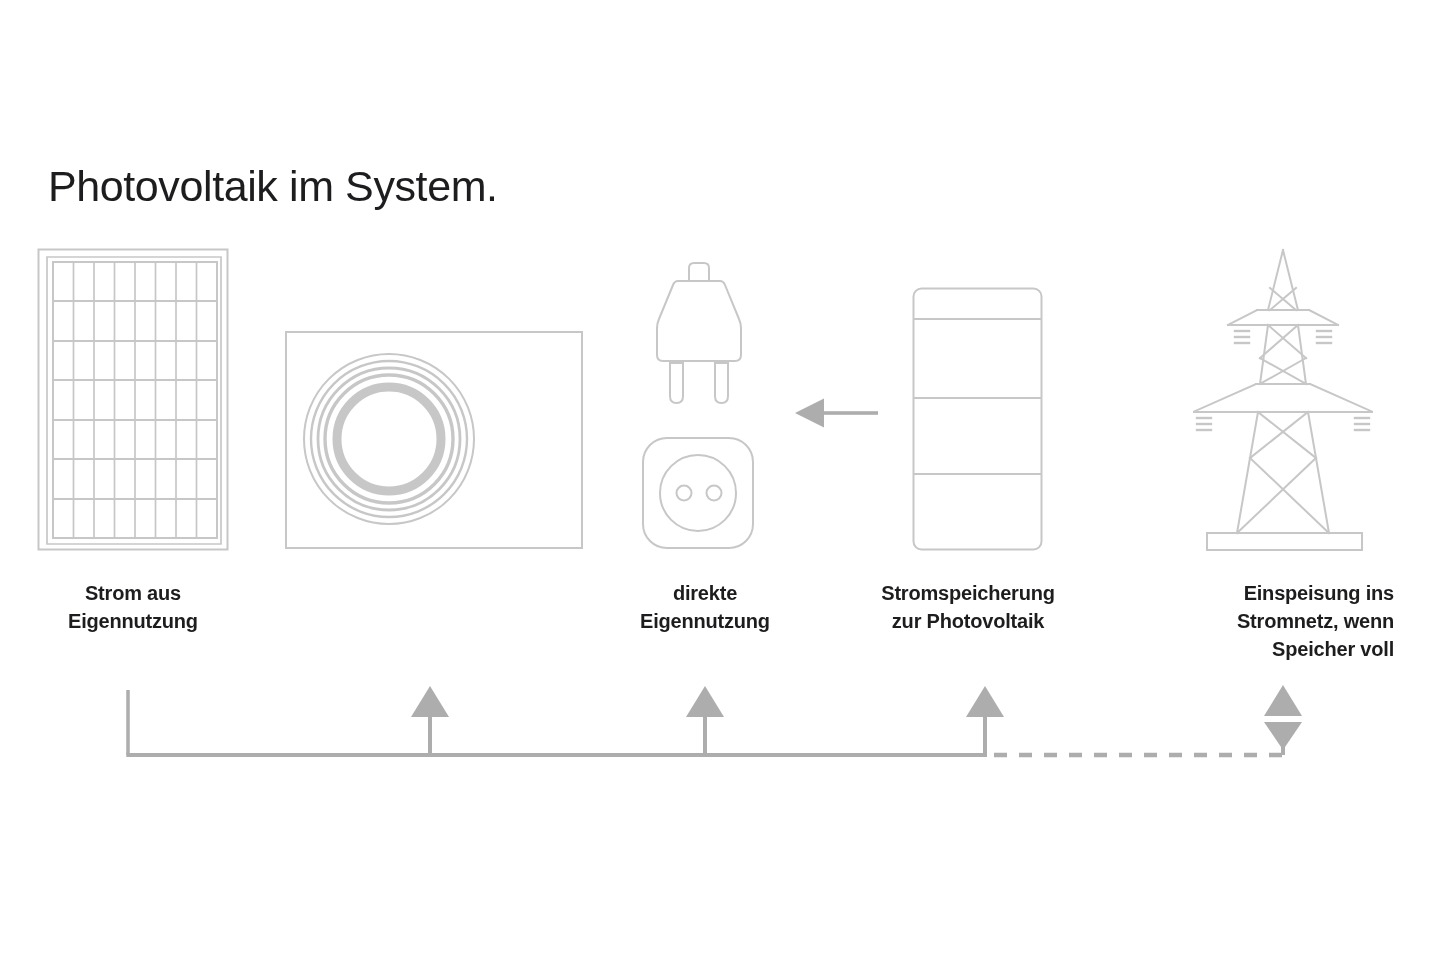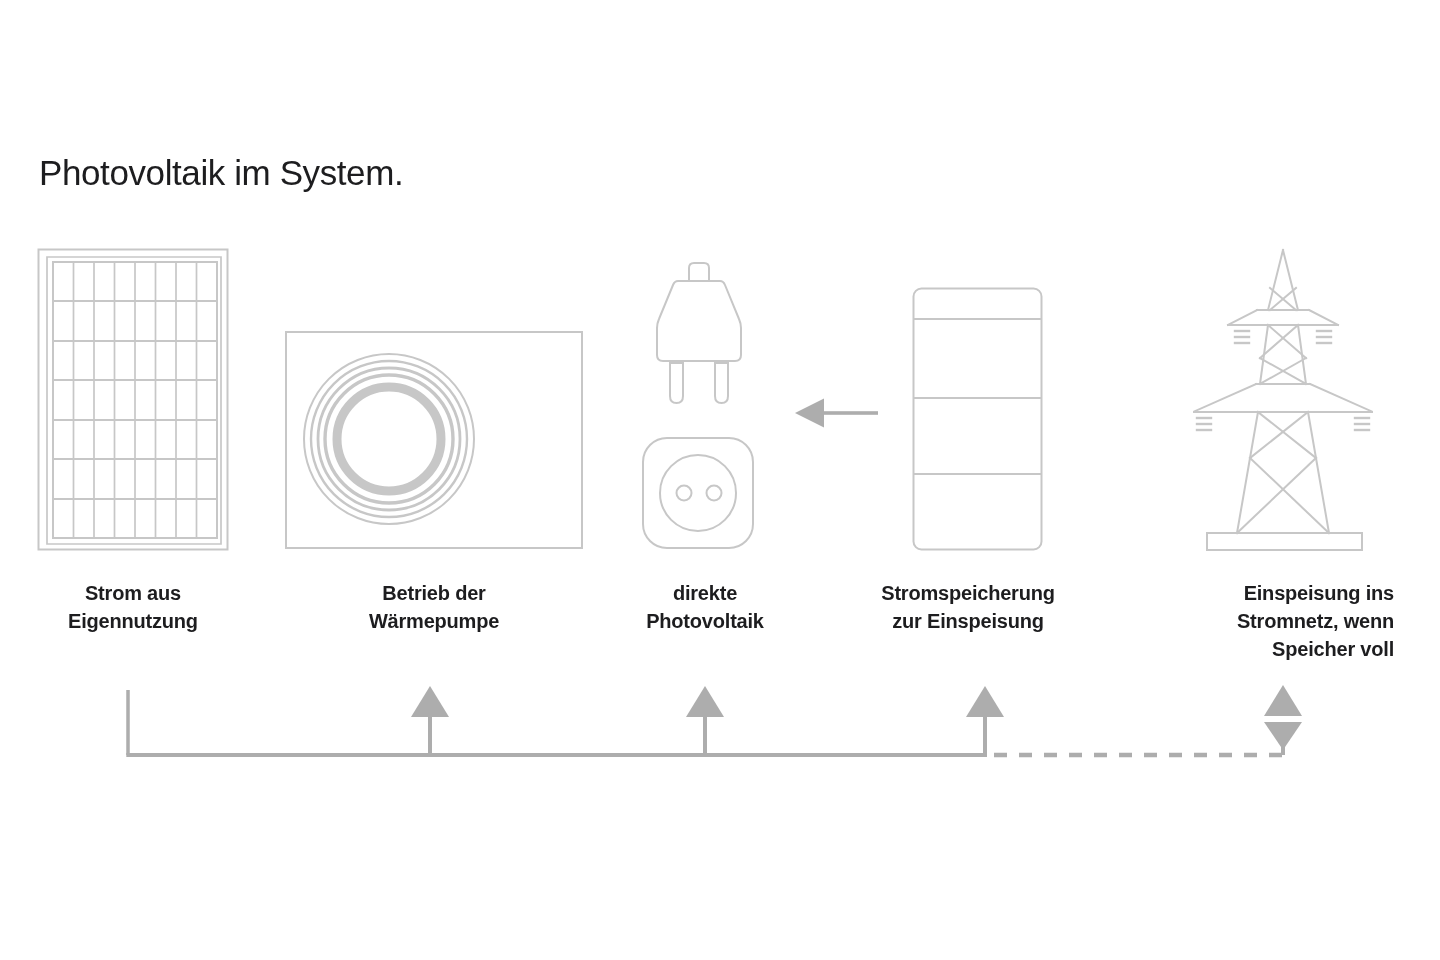--- a/index.html
+++ b/index.html
@@ -7,22 +7,22 @@
     --icon-stroke:#c7c7c7;
     --flow-gray:#adadad;
     --text-color:#1d1d1f;
   }
   html,body{margin:0;padding:0;background:#fff;}
   .canvas{
     position:relative;width:1440px;height:960px;background:var(--bg);
     font-family:"Liberation Sans","DejaVu Sans",sans-serif;overflow:hidden;
   }
   .page-title{
-    position:absolute;left:36px;top:150px;margin:3px;
-    font-size:35px;font-weight:400;letter-spacing:-0.4px;color:var(--text-color);
+    position:absolute;left:36px;top:150px;margin:12px;
+    font-size:43px;font-weight:400;letter-spacing:-0.4px;color:var(--text-color);
   }
   .icon-svg{position:absolute;display:block;}
   .icon-svg *{vector-effect:non-scaling-stroke;}
   .stroke{fill:none;stroke:var(--icon-stroke);stroke-width:2px;}
   .stroke-thin{fill:none;stroke:var(--icon-stroke);stroke-width:1.7px;}
   .flow-fill{fill:var(--flow-gray);stroke:none;}
   .flow-stroke{fill:none;stroke:var(--flow-gray);}
   .item-label{
     position:absolute;top:579px;
     font-size:20px;font-weight:700;line-height:28px;color:var(--text-color);
@@ -146,26 +146,24 @@
           <line x1="4" y1="184" x2="18" y2="184"></line>
         <line x1="162" y1="172" x2="176" y2="172"></line>
           <line x1="162" y1="178" x2="176" y2="178"></line>
           <line x1="162" y1="184" x2="176" y2="184"></line>
       </g>
     </g>
   </svg>
 
   <div class="item-label label-1">Strom aus
 Eigennutzung</div>
-  <div class="item-label label-2">Betrieb der
-Wärmepumpe</div>
   <div class="item-label label-3">direkte
-Photovoltaik</div>
+Eigennutzung</div>
   <div class="item-label label-4">Stromspeicherung
-zur Einspeisung</div>
+zur Photovoltaik</div>
   <div class="item-label label-5">Einspeisung ins
 Stromnetz, wenn
 Speicher voll</div>
 
   <svg class="icon-svg" style="left:110px;top:680px;" width="1220" height="85" viewBox="0 0 1220 85">
 
     <line class="flow-stroke" x1="18" y1="10" x2="18" y2="75" stroke-width="3.5"></line>
 
     <line class="flow-stroke" x1="16.3" y1="75" x2="877" y2="75" stroke-width="4"></line>
 

